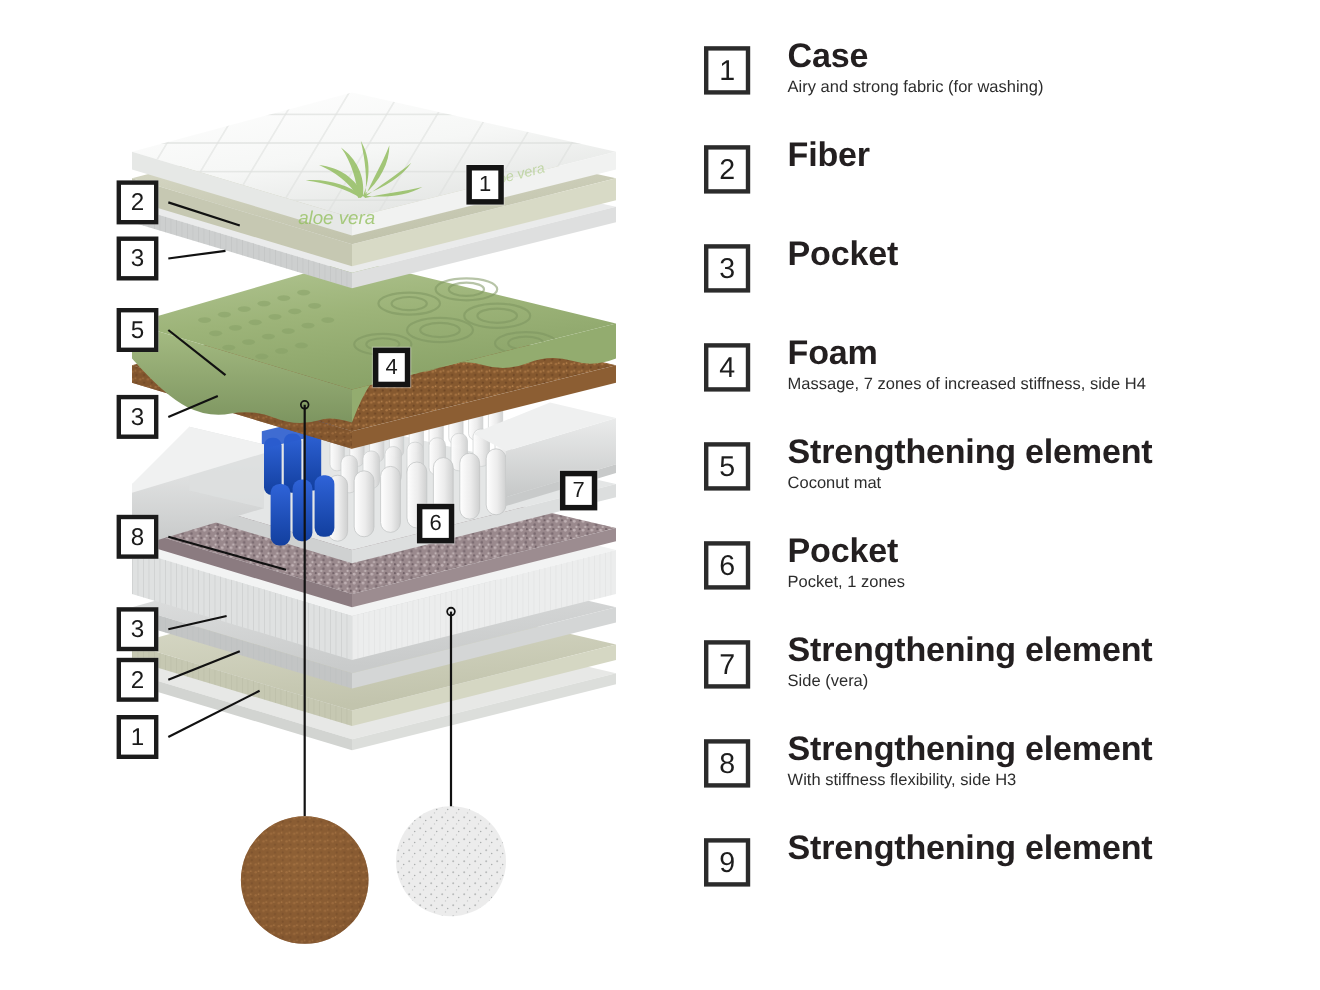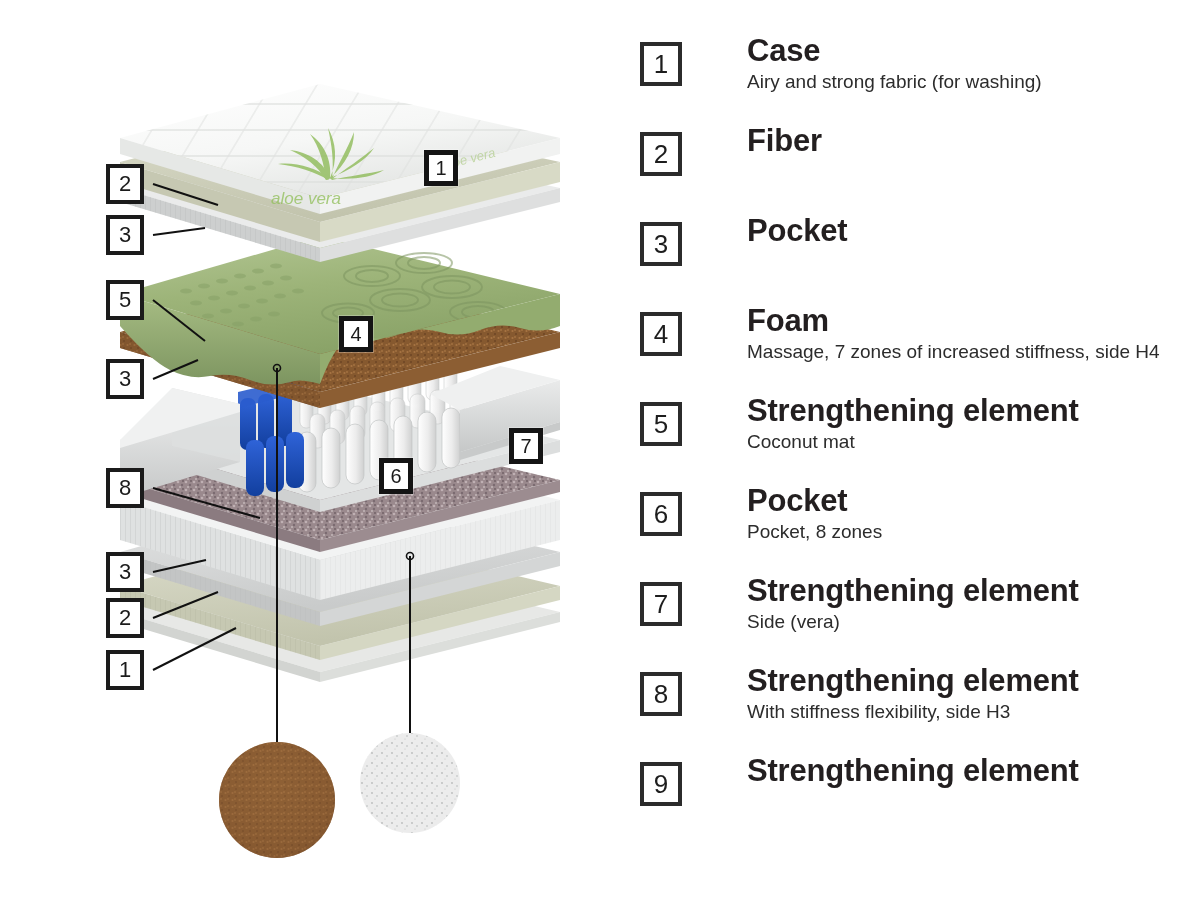--- a/index.html
+++ b/index.html
@@ -16,27 +16,27 @@
   #legend { position: absolute; left: 640px; top: 34px; width: 540px; }
   .legend-row { position: relative; height: 90px; }
   .legend-box {
     position: absolute; left: 0; top: 8px;
     width: 42px; height: 44px;
     border: 4px solid #2b2b2b; background: #ffffff;
     display: flex; align-items: center; justify-content: center;
     font-size: 26px; font-weight: 400; color: #1d1d1d;
     line-height: 1;
   }
-  .legend-text { position: absolute; left: 107px; top: 0; width: 450px; }
+  .legend-text { position: absolute; left: 76px; top: 0; width: 450px; }
   .legend-title {
     font-size: 31px; font-weight: bold; color: #231f20;
     line-height: 1.08; letter-spacing: -0.2px; white-space: nowrap;
   }
   .legend-sub {
-    font-size: 19px; font-weight: normal; color: #2c2c2c;
+    font-size: 15px; font-weight: normal; color: #2c2c2c;
     margin-top: 4px; line-height: 1.2; white-space: nowrap;
   }
 
   
   #diagram { position: absolute; left: 0; top: 0; width: 640px; height: 900px; }
   #diagram svg { display: block; }
 
   
   .callout {
     position: absolute;
@@ -408,21 +408,21 @@
       <div class="legend-text">
         <div class="legend-title">Strengthening element</div>
         <div class="legend-sub">Coconut mat</div>
       </div>
     </div>
 
     <div class="legend-row">
       <div class="legend-box">6</div>
       <div class="legend-text">
         <div class="legend-title">Pocket</div>
-        <div class="legend-sub">Pocket, 8 zones</div>
+        <div class="legend-sub">Pocket, 1 zones</div>
       </div>
     </div>
 
     <div class="legend-row">
       <div class="legend-box">7</div>
       <div class="legend-text">
         <div class="legend-title">Strengthening element</div>
         <div class="legend-sub">Side (vera)</div>
       </div>
     </div>

